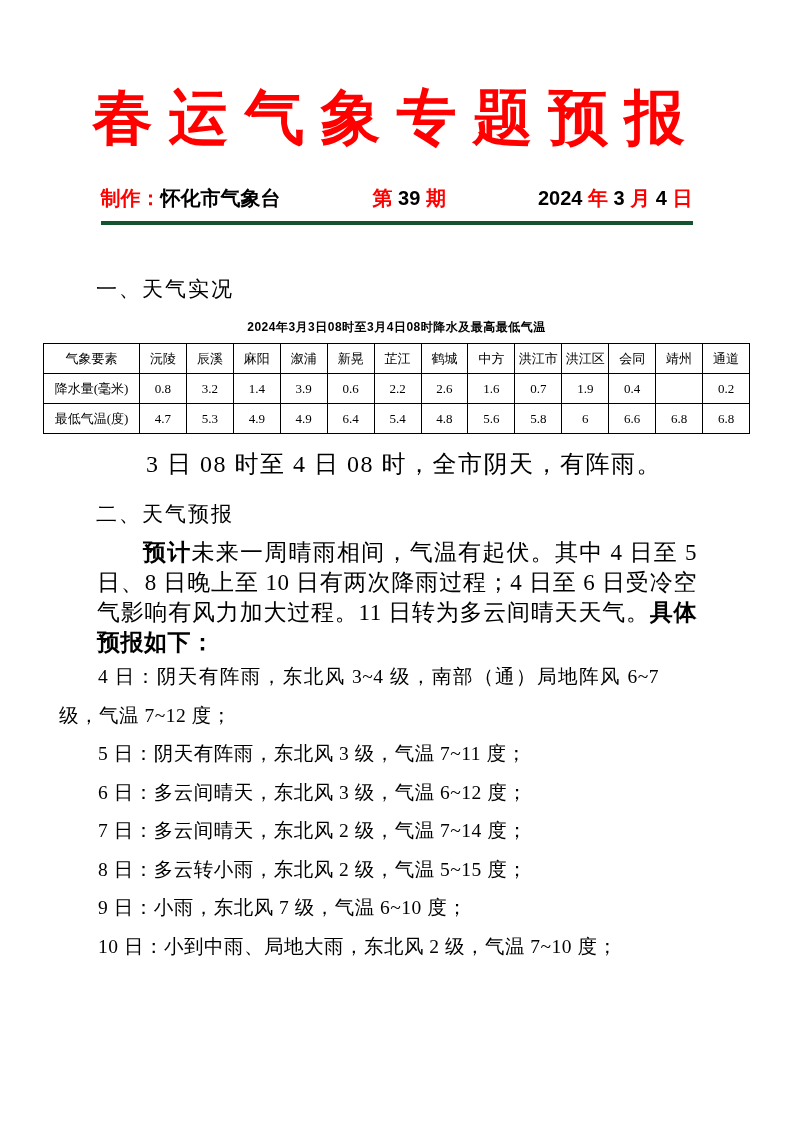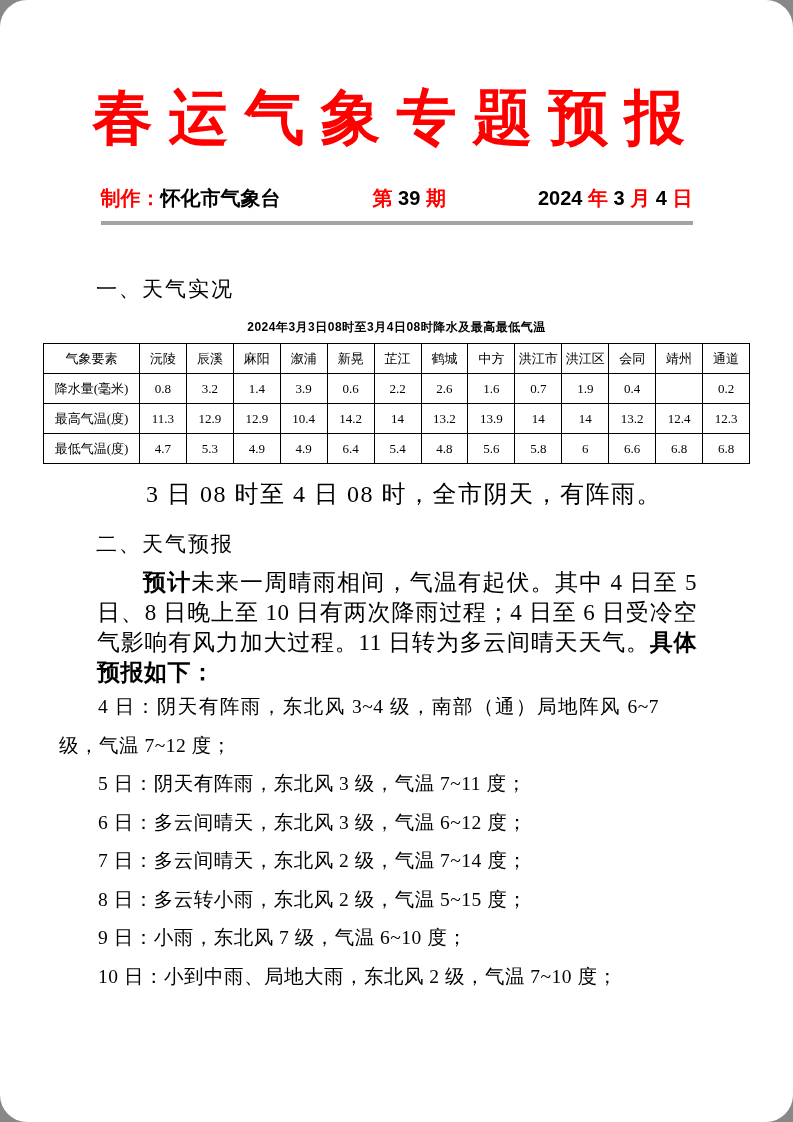--- a/index.html
+++ b/index.html
@@ -5,21 +5,20 @@
   * { margin:0; padding:0; box-sizing:border-box; }
   html,body { background:#888; }
   .page {
     position:relative;
     width:793px; height:1122px;
     margin:0 auto;
     background:#ffffff;
     font-family:"Liberation Serif","DejaVu Serif",serif;
     color:#000;
     overflow:hidden;
-    border-radius:27px;
   }
   
   .doc-title {
     margin-top:78px;
     text-align:center;
     color:#ff0000;
     font-size:60px;
     font-weight:bold;
     letter-spacing:16px;
     font-family:"Liberation Serif","DejaVu Serif",serif;
@@ -28,21 +27,21 @@
   .meta-row {
     width:592px;
     margin:26px auto 0;
     display:flex;
     justify-content:space-between;
     align-items:baseline;
     font-family:"Liberation Sans","DejaVu Sans",sans-serif;
     font-weight:bold;
     font-size:20px;
     padding-bottom:9px;
-    border-bottom:4px solid #a3a3a3;
+    border-bottom:4px solid #14532d;
     white-space:nowrap;
   }
   .red { color:#ff0000; }
   
   .section-heading {
     margin:50px 0 0 96px;
     font-family:"Liberation Sans","DejaVu Sans",sans-serif;
     font-weight:normal;
     font-size:21px;
     letter-spacing:2px;
@@ -174,36 +173,20 @@
         <td>2.2</td>
         <td>2.6</td>
         <td>1.6</td>
         <td>0.7</td>
         <td>1.9</td>
         <td>0.4</td>
         <td></td>
         <td>0.2</td>
       </tr>
       <tr>
-        <td>最高气温(度)</td>
-        <td>11.3</td>
-        <td>12.9</td>
-        <td>12.9</td>
-        <td>10.4</td>
-        <td>14.2</td>
-        <td>14</td>
-        <td>13.2</td>
-        <td>13.9</td>
-        <td>14</td>
-        <td>14</td>
-        <td>13.2</td>
-        <td>12.4</td>
-        <td>12.3</td>
-      </tr>
-      <tr>
         <td>最低气温(度)</td>
         <td>4.7</td>
         <td>5.3</td>
         <td>4.9</td>
         <td>4.9</td>
         <td>6.4</td>
         <td>5.4</td>
         <td>4.8</td>
         <td>5.6</td>
         <td>5.8</td>

